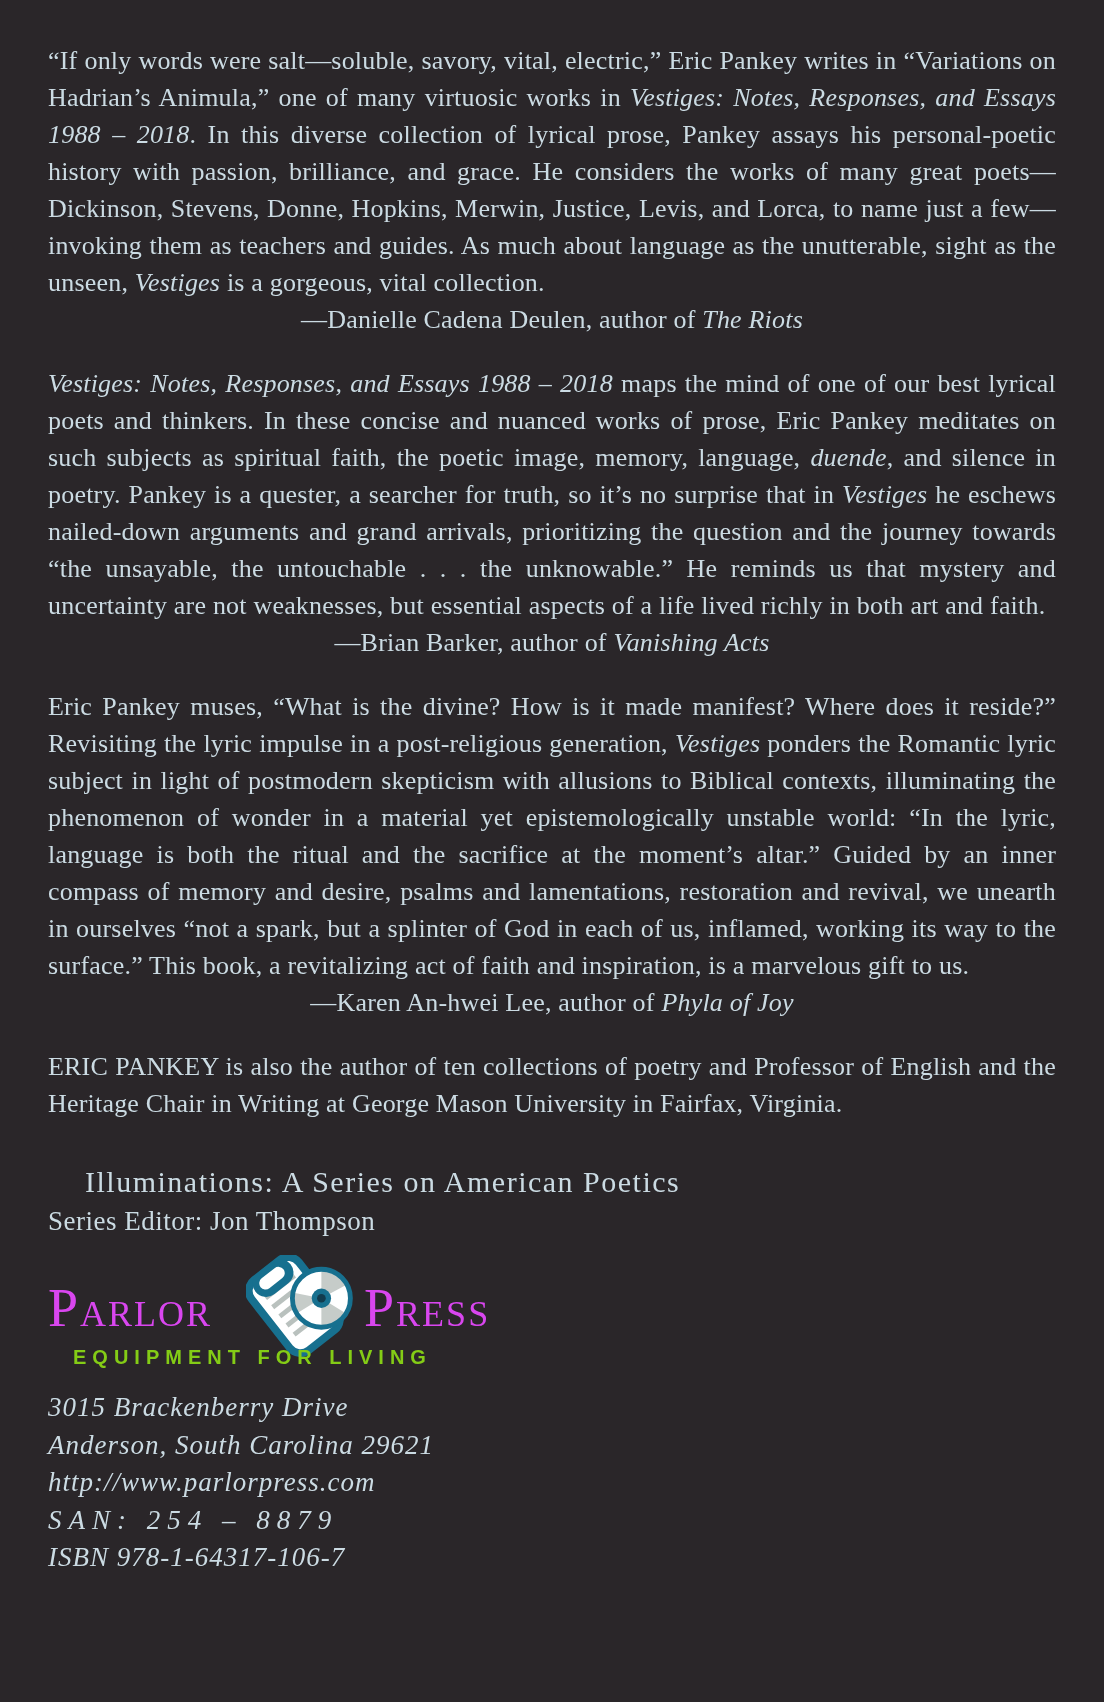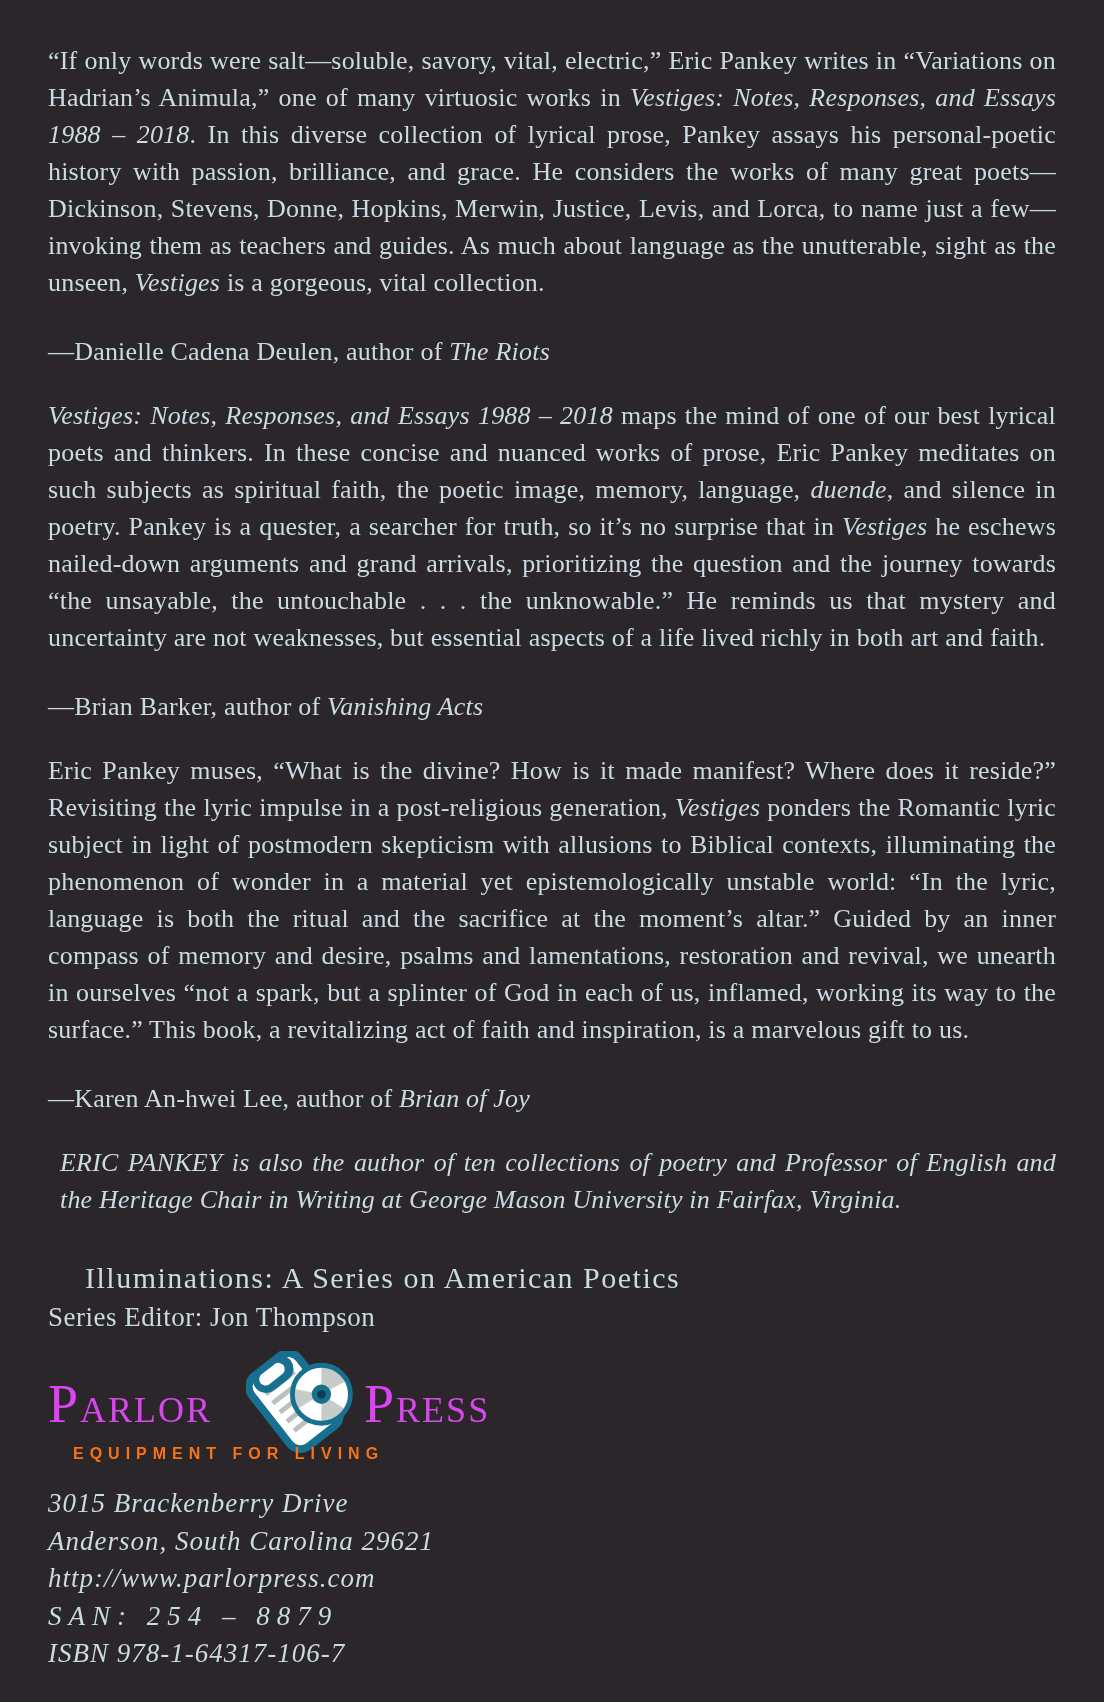--- a/index.html
+++ b/index.html
@@ -13,45 +13,45 @@
     font-family:"Liberation Serif", serif;
     color:#cbdbe3;
   }
   .content {
     position:absolute;
     left:48px; top:42px; width:1008px;
     font-size:26px; line-height:37px; letter-spacing:0.2px;
   }
   .blurb { margin:0 0 27px 0; }
   .blurb-body { text-align:justify; }
-  .attribution { text-align:left;margin-top:32px; }
+  .attribution { text-align:center; }
   .it { font-style:italic; }
-  .bio { text-align:justify; margin:0 0 40px 12px;font-style:italic; }
+  .bio { text-align:justify; margin:0 0 40px 0; }
   .series { margin:0 0 18px 0; }
   .series-title { font-size:30px; line-height:40px; letter-spacing:1.5px;margin-left:37px; }
   .series-editor { font-size:27px; line-height:39px; letter-spacing:0.5px; }
   .logo {
     position:relative;
     height:104px; margin:0 0 26px 0;
     display:flex; align-items:center;
   }
   .brand-word {
     color:#d946ef;
     font-size:36px; line-height:36px; letter-spacing:2px;
     text-transform:uppercase;
     display:inline-block;
   }
   .brand-word::first-letter { font-size:54px; }
   .logo-icon { margin:0 2px 0 34px; flex:0 0 auto; }
   .tagline {
     position:absolute; left:25px; top:80px;
     font-family:"Liberation Sans", sans-serif;
     font-weight:bold;
-    font-size:16px; letter-spacing:6px;
-    color:#f97316;
+    font-size:20px; letter-spacing:6px;
+    color:#84cc16;
   }
   .address { font-size:27px; line-height:37.5px; letter-spacing:1px; }
   .address div { white-space:nowrap;font-style:italic; }
   .san { letter-spacing:7px; }
 </style>
 </head>
 <body>
 
 <div class="page">
   <div class="content">
@@ -61,21 +61,21 @@
       <div class="attribution"><span>—Danielle Cadena Deulen, author of </span><span class="it">The Riots</span></div>
     </div>
 
     <div class="blurb">
       <div class="blurb-body"><span class="it">Vestiges: Notes, Responses, and Essays 1988 – 2018</span><span> maps the mind of one of our best lyrical poets and thinkers. In these concise and nuanced works of prose, Eric Pankey meditates on such subjects as spiritual faith, the poetic image, memory, language, </span><span class="it">duende</span><span>, and silence in poetry. Pankey is a quester, a searcher for truth, so it’s no surprise that in </span><span class="it">Vestiges</span><span> he eschews nailed-down arguments and grand arrivals, prioritizing the question and the journey towards “the unsayable, the untouchable . . . the unknowable.” He reminds us that mystery and uncertainty are not weaknesses, but essential aspects of a life lived richly in both art and faith.</span></div>
       <div class="attribution"><span>—Brian Barker, author of </span><span class="it">Vanishing Acts</span></div>
     </div>
 
     <div class="blurb">
       <div class="blurb-body"><span>Eric Pankey muses, “What is the divine? How is it made manifest? Where does it reside?” Revisiting the lyric impulse in a post-religious generation, </span><span class="it">Vestiges</span><span> ponders the Romantic lyric subject in light of postmodern skepticism with allusions to Biblical contexts, illuminating the phenomenon of wonder in a material yet epistemologically unstable world: “In the lyric, language is both the ritual and the sacrifice at the moment’s altar.” Guided by an inner compass of memory and desire, psalms and lamentations, restoration and revival, we unearth in ourselves “not a spark, but a splinter of God in each of us, inflamed, working its way to the surface.” This book, a revitalizing act of faith and inspiration, is a marvelous gift to us.</span></div>
-      <div class="attribution"><span>—Karen An-hwei Lee, author of </span><span class="it">Brian of Joy</span></div>
+      <div class="attribution"><span>—Karen An-hwei Lee, author of </span><span class="it">Phyla of Joy</span></div>
     </div>
 
     <div class="bio">ERIC PANKEY is also the author of ten collections of poetry and Professor of English and the Heritage Chair in Writing at George Mason University in Fairfax, Virginia.</div>
 
     <div class="series">
       <div class="series-title">Illuminations: A Series on American Poetics</div>
       <div class="series-editor">Series Editor: Jon Thompson</div>
     </div>
 
     <div class="logo">

